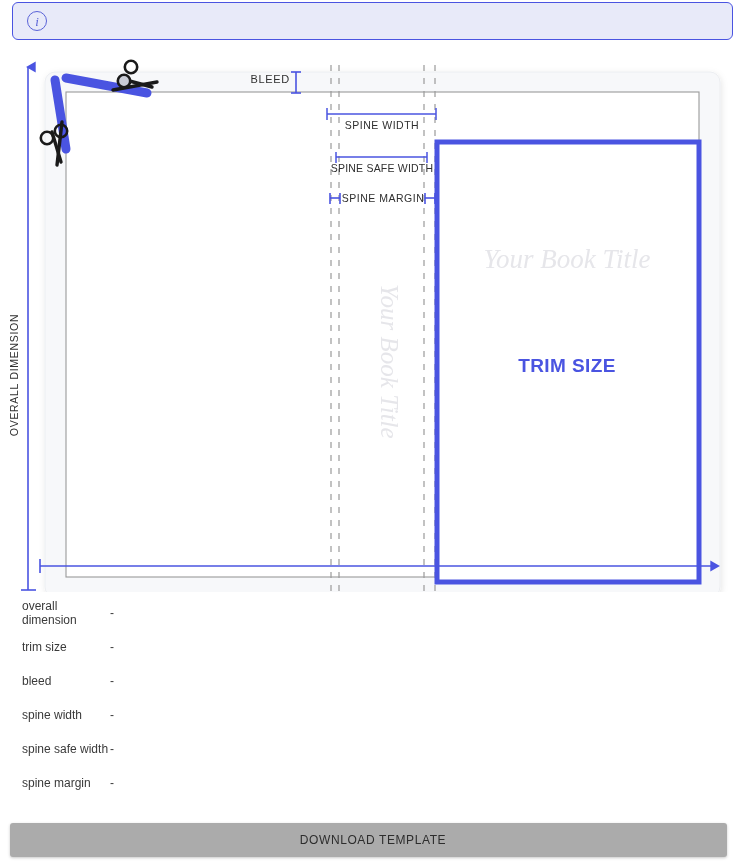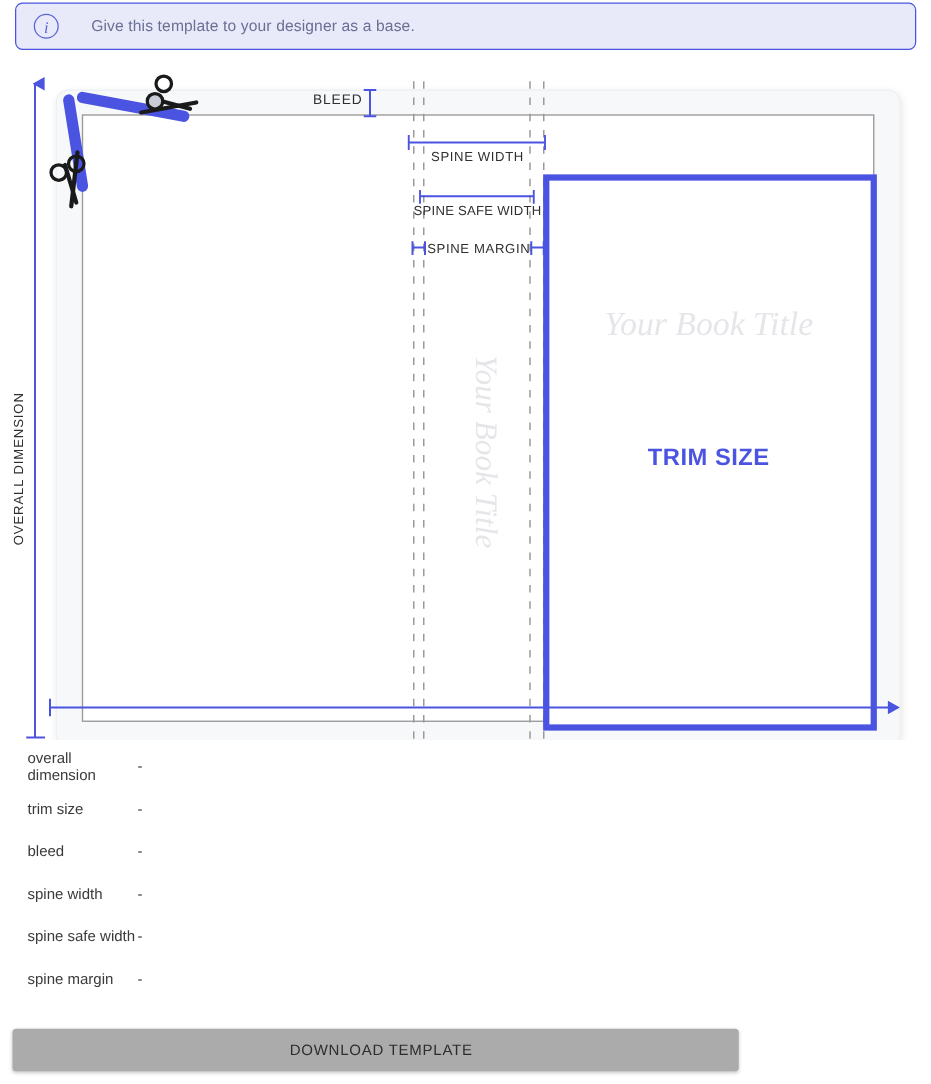--- a/index.html
+++ b/index.html
@@ -63,39 +63,38 @@
     font-size: 12px;
     color: #3a3a3a;
   }
   .spec-label { width: 110px; padding-left: 22px; }
   .spec-value { color: #3a3a3a; }
 
   
   #download-template-button {
     position: absolute;
     left: 10px; top: 823px;
-    width: 581px; height: 34px;
+    width: 717px; height: 34px;
     background: #ababab;
     color: #2d2d2d;
     border: none;
     border-radius: 3px;
     font-family: "Liberation Sans", sans-serif;
     font-size: 12px;
     letter-spacing: .6px;
     box-shadow: 0 1px 3px rgba(0,0,0,.22);
     cursor: default;
     padding-left: 15px;
   }
 </style>
 </head>
 <body>
 
 <div id="info-banner">
   <span class="icon">i</span>
-  <span class="msg">Give this template to your designer as a base.</span>
 </div>
 
 <div id="diagram">
 <svg width="745" height="540" viewBox="0 0 745 540" xmlns="http://www.w3.org/2000/svg">
   <defs>
     <marker id="arrUp" markerWidth="8" markerHeight="8" refX="4" refY="1.2" orient="auto">
       <path d="M4,0 L7.4,6 L0.6,6 Z" fill="#4a54e1"></path>
     </marker>
     <marker id="arrRight" markerWidth="8" markerHeight="8" refX="6.8" refY="4" orient="auto">
       <path d="M8,4 L2,7.4 L2,0.6 Z" fill="#4a54e1"></path>

